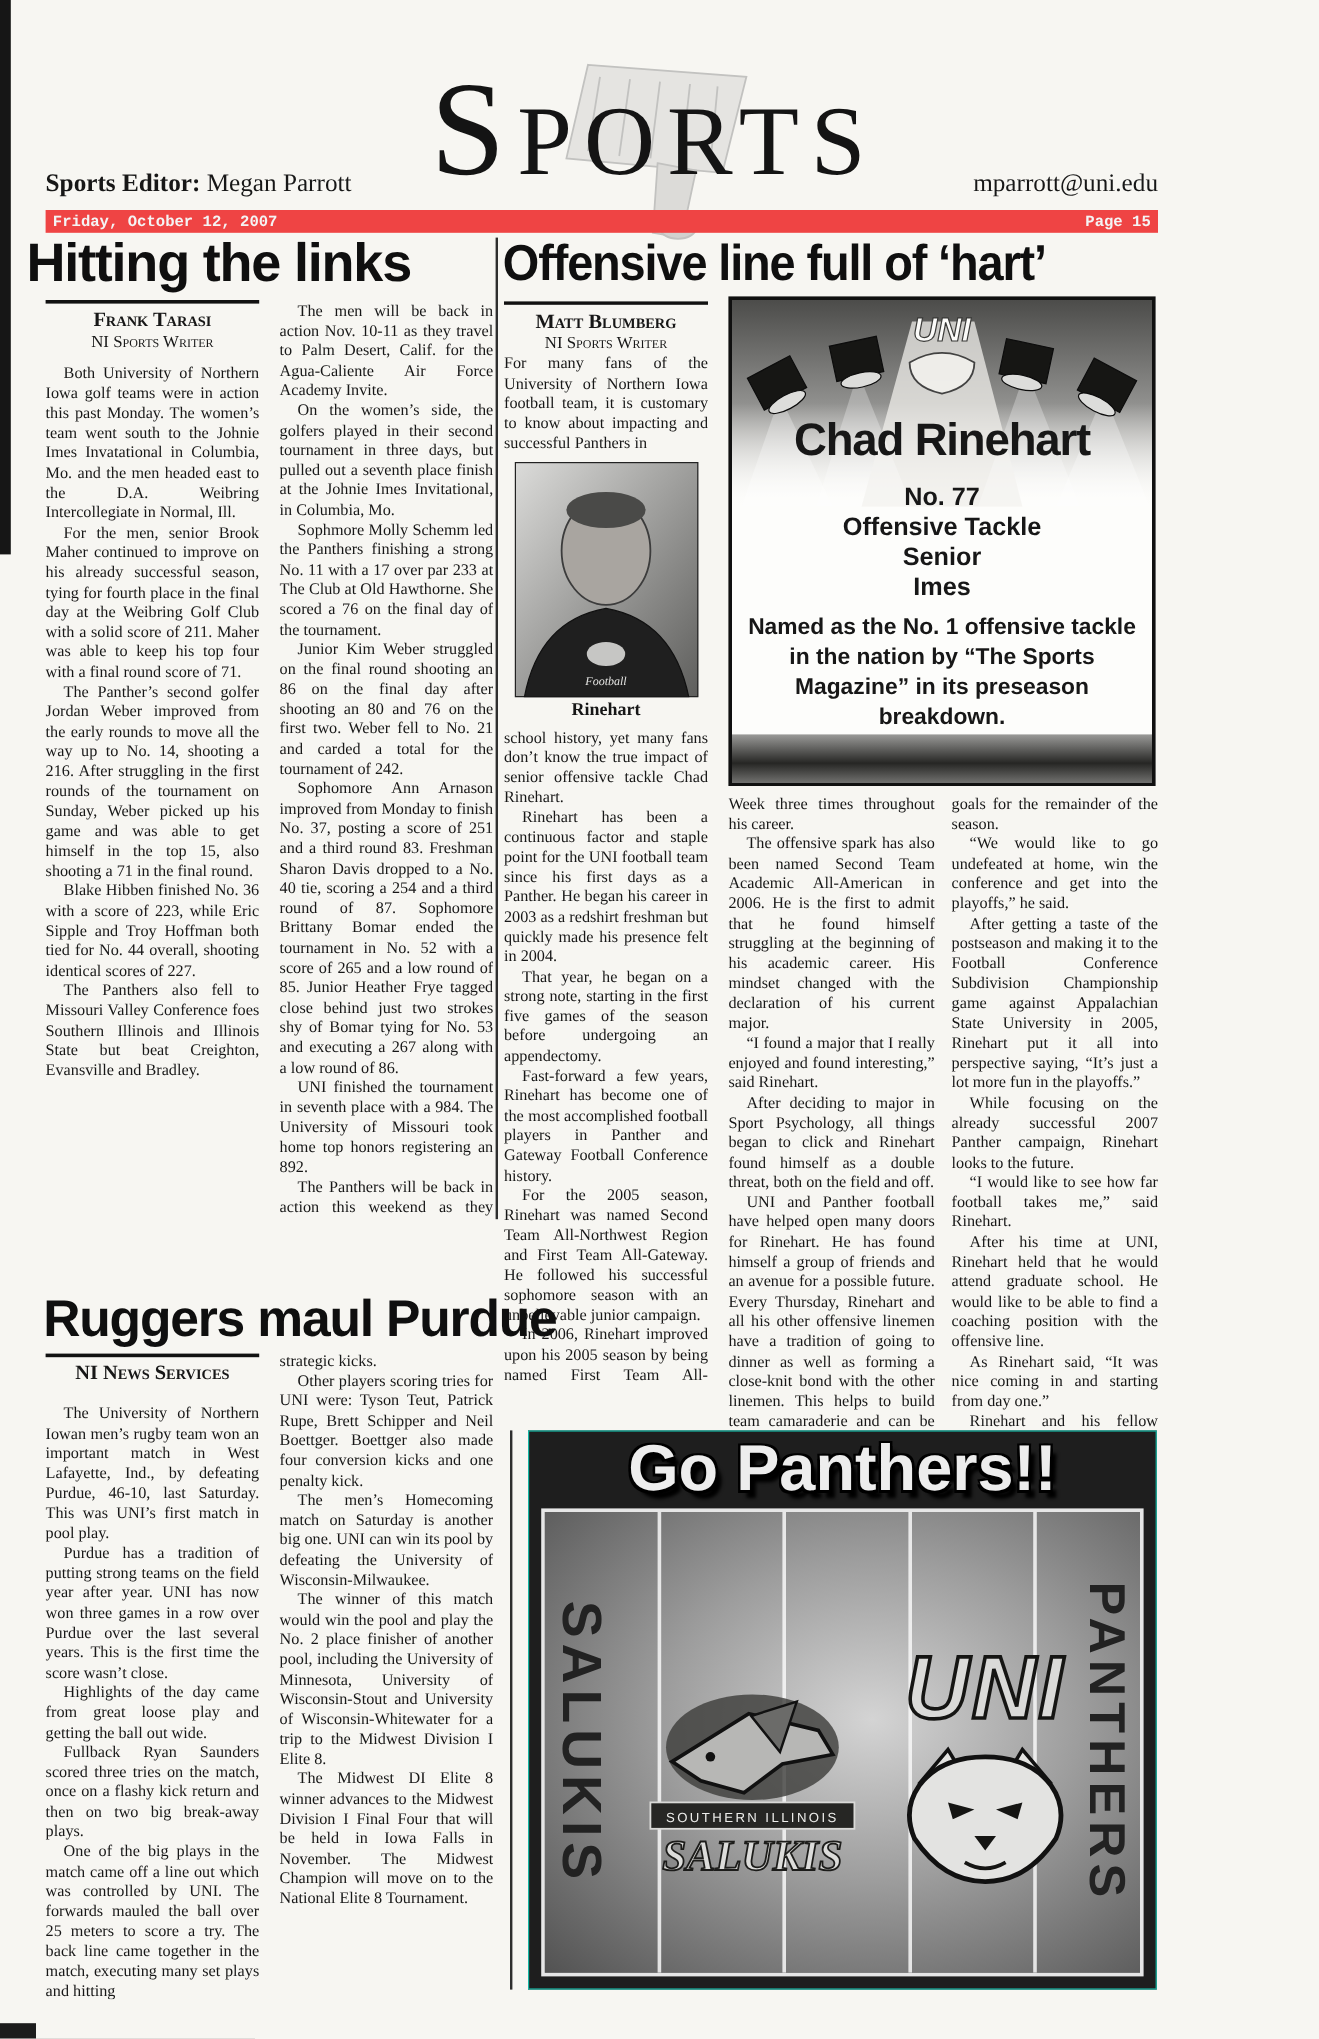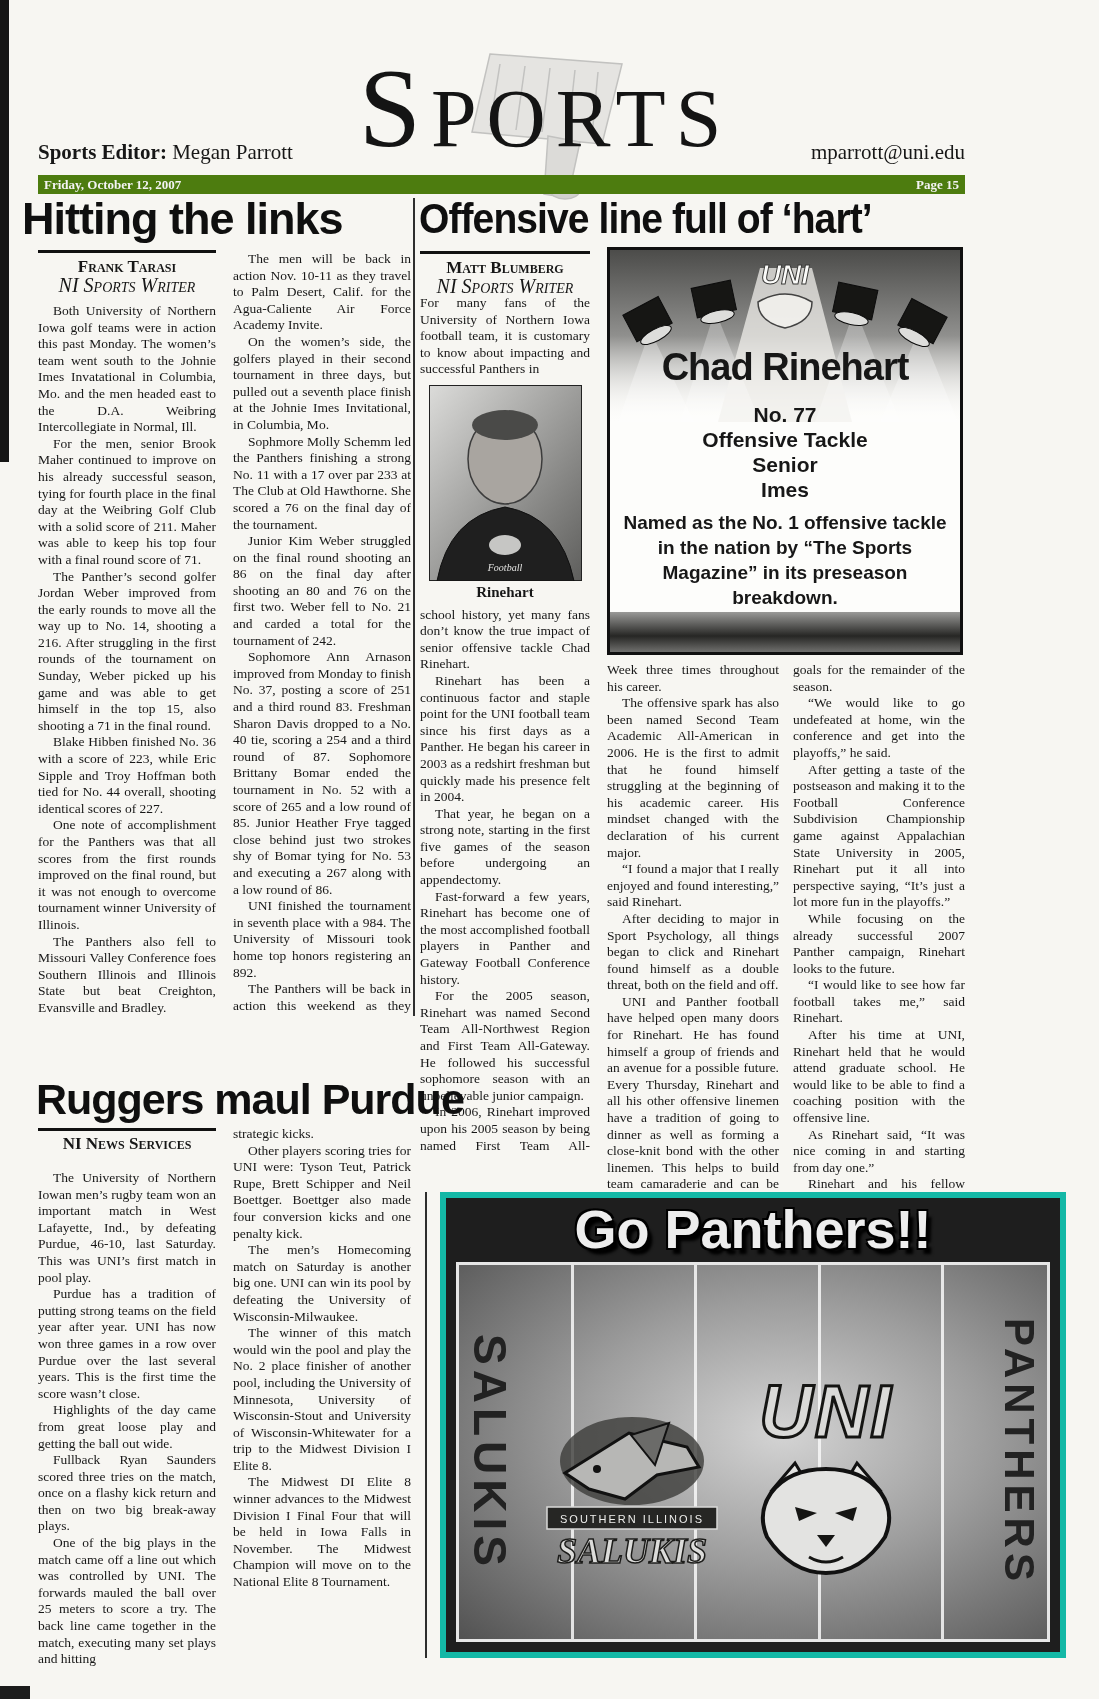--- a/index.html
+++ b/index.html
@@ -11,38 +11,38 @@
   .scan-blob{left:0;top:1686px;width:30px;height:13px;background:#1c1c1c;}
   
   .masthead-title{left:245px;top:48px;width:600px;text-align:center;
      font-family:"Liberation Serif",serif;font-size:82px;line-height:120px;
      letter-spacing:10px;text-transform:uppercase;color:#141414;}
   .masthead-title::first-letter{font-size:112px;}
   .sketch{left:430px;top:52px;width:230px;height:150px;opacity:.5;}
   .editor-line{left:38px;top:140px;width:927px;display:flex;justify-content:space-between;
      align-items:baseline;font-size:21px;}
   .editor-label{font-weight:bold;}
-  .date-bar{left:38px;top:175px;width:927px;height:19px;background:#4d7c0f;color:#f4f4f4;
+  .date-bar{left:38px;top:175px;width:927px;height:19px;background:#ef4444;color:#f4f4f4;
      display:flex;justify-content:space-between;align-items:center;box-sizing:border-box;
-     padding:0 6px;font-size:13px;font-weight:bold;}
+     padding:0 6px;font-size:13px;font-weight:bold;font-family:Liberation Mono, monospace;}
   
   .headline{font-family:"Liberation Sans",sans-serif;font-weight:bold;color:#0f0f0f;
      letter-spacing:-1px;line-height:1;white-space:nowrap;}
   .hl-golf{left:22px;top:196px;font-size:45px;}
   .hl-football{left:419px;top:198px;font-size:42px;transform:scaleX(.93);transform-origin:left top;}
   .hl-rugby{left:36px;top:1078px;font-size:43px;text-align:center;}
   
   .rule{height:3px;background:#111;}
   .vline{width:2px;background:#2e2e2e;}
   .v1{left:413px;top:198px;height:818px;}
   .v2{left:425px;top:1192px;height:466px;}
   
   .byline{text-align:center;}
   .byline-name{font-weight:bold;font-variant:small-caps;font-size:17px;line-height:20px;}
-  .byline-role{font-style:italic;font-variant:small-caps;font-size:20px;line-height:17px;}
+  .byline-role{font-variant:small-caps;font-size:14px;line-height:17px;}
   
   .colbox{overflow:hidden;font-size:13.5px;line-height:16.6px;text-align:justify;}
   .para{margin:0;text-indent:15px;text-align:justify;}
   .noindent-first > p:first-child{text-indent:0;}
   .p-flush{text-indent:0;}
   .c-golf1{left:38px;top:303px;width:178px;height:712px;}
   .c-golf2{left:233px;top:251px;width:178px;height:764px;}
   .r-golf{left:38px;top:250px;width:178px;}
   .by-golf{left:38px;top:257px;width:178px;}
   .c-fbA{left:420px;top:251px;width:170px;height:900px;display:flex;flex-direction:column;}
@@ -59,22 +59,22 @@
   .fbox{left:607px;top:247px;width:356px;height:408px;border:3px solid #101010;
      box-sizing:border-box;background:#fdfdfb;}
   .fbox svg{position:absolute;left:0;top:0;width:100%;height:100%;}
   .fbox-name{position:absolute;top:96px;left:0;right:0;text-align:center;
      font-family:"Liberation Sans",sans-serif;font-weight:bold;font-size:38px;letter-spacing:-1px;}
   .fbox-stats{position:absolute;top:152px;left:0;right:0;text-align:center;
      font-family:"Liberation Sans",sans-serif;font-weight:bold;font-size:21px;line-height:25px;}
   .fbox-blurb{position:absolute;top:260px;left:12px;right:12px;text-align:center;
      font-family:"Liberation Sans",sans-serif;font-weight:bold;font-size:19px;line-height:25px;}
   
-  .ad{left:440px;top:1192px;width:626px;height:466px;background:#1e1e1e;
-     border:6px solid #14b8a6;box-sizing:border-box;}
+  .ad{left:440px;top:1192px;width:524px;height:466px;background:#1e1e1e;
+     border:1px solid #14b8a6;box-sizing:border-box;}
   .ad-title{position:absolute;top:0;left:0;right:0;text-align:center;
      font-family:"Liberation Sans",sans-serif;font-weight:bold;font-size:54px;color:#ededed;
      text-shadow:2px 2px 0 #000,-2px -2px 0 #000,2px -2px 0 #000,-2px 2px 0 #000,5px 6px 3px #000;}
   .ad-field{position:absolute;top:64px;left:10px;right:10px;bottom:10px;
      background:radial-gradient(ellipse at 55% 45%, #d4d4d4 0%, #9d9d9d 45%, #525252 100%);
      border:3px solid #e6e6e6;overflow:hidden;}
   .yard{position:absolute;top:0;bottom:0;width:3px;background:rgba(248,248,248,.85);}
   .vert-text{position:absolute;top:4px;bottom:4px;writing-mode:vertical-rl;
      font-family:"Liberation Sans",sans-serif;font-weight:bold;color:#222;
      display:flex;align-items:center;justify-content:center;letter-spacing:5px;}
@@ -123,21 +123,20 @@
   <div class="abs rule r-golf"></div>
   <div class="abs byline by-golf">
     <div class="byline-name">Frank Tarasi</div>
     <div class="byline-role">NI Sports Writer</div>
   </div>
   <div class="abs colbox c-golf1">
       <p class="para">Both University of Northern Iowa golf teams were in action this past Monday. The women’s team went south to the Johnie Imes Invatational in Columbia, Mo. and the men headed east to the D.A. Weibring Intercollegiate in Normal, Ill.</p>
       <p class="para">For the men, senior Brook Maher continued to improve on his already successful season, tying for fourth place in the final day at the Weibring Golf Club with a solid score of 211. Maher was able to keep his top four with a final round score of 71.</p>
       <p class="para">The Panther’s second golfer Jordan Weber improved from the early rounds to move all the way up to No. 14, shooting a 216. After struggling in the first rounds of the tournament on Sunday, Weber picked up his game and was able to get himself in the top 15, also shooting a 71 in the final round.</p>
       <p class="para">Blake Hibben finished No. 36 with a score of 223, while Eric Sipple and Troy Hoffman both tied for No. 44 overall, shooting identical scores of 227.</p>
-      <p class="para">One note of accomplishment for the Panthers was that all scores from the first rounds improved on the final round, but it was not enough to overcome tournament winner University of Illinois.</p>
       <p class="para">The Panthers also fell to Missouri Valley Conference foes Southern Illinois and Illinois State but beat Creighton, Evansville and Bradley.</p>
     </div>
   <div class="abs colbox c-golf2">
       <p class="para">The men will be back in action Nov. 10-11 as they travel to Palm Desert, Calif. for the Agua-Caliente Air Force Academy Invite.</p>
       <p class="para">On the women’s side, the golfers played in their second tournament in three days, but pulled out a seventh place finish at the Johnie Imes Invitational, in Columbia, Mo.</p>
       <p class="para">Sophmore Molly Schemm led the Panthers finishing a strong No. 11 with a 17 over par 233 at The Club at Old Hawthorne. She scored a 76 on the final day of the tournament.</p>
       <p class="para">Junior Kim Weber struggled on the final round shooting an 86 on the final day after shooting an 80 and 76 on the first two. Weber fell to No. 21 and carded a total for the tournament of 242.</p>
       <p class="para">Sophomore Ann Arnason improved from Monday to finish No. 37, posting a score of 251 and a third round 83. Freshman Sharon Davis dropped to a No. 40 tie, scoring a 254 and a third round of 87. Sophomore Brittany Bomar ended the tournament in No. 52 with a score of 265 and a low round of 85. Junior Heather Frye tagged close behind just two strokes shy of Bomar tying for No. 53 and executing a 267 along with a low round of 86.</p>
       <p class="para">UNI finished the tournament in seventh place with a 984. The University of Missouri took home top honors registering an 892.</p>
       <p class="para">The Panthers will be back in action this weekend as they travel to Daytona Beach, Fla. for the LPGA International Xavier Invitational.</p>

